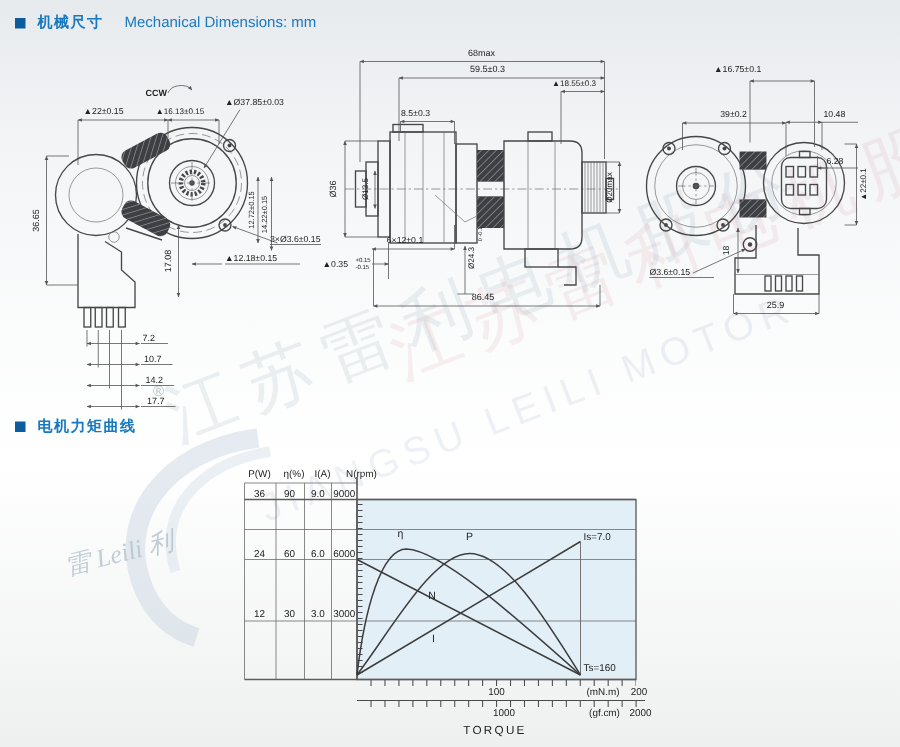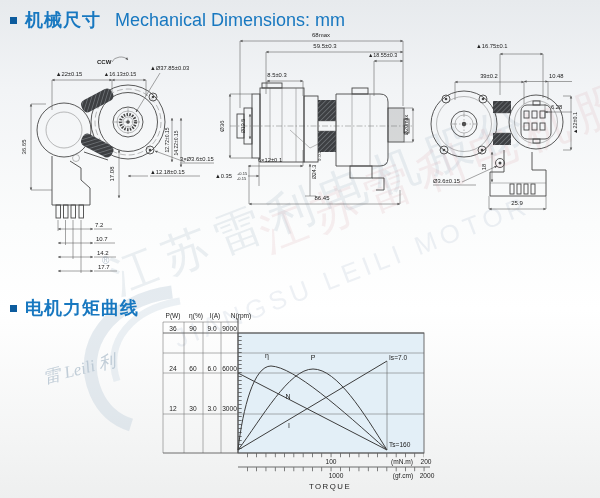--- a/index.html
+++ b/index.html
@@ -6,21 +6,21 @@
   .page{
     position:relative;width:600px;height:498px;overflow:hidden;
     background:linear-gradient(180deg,#e7eaed 0%,#f2f4f6 18%,#fbfcfc 45%,#ffffff 62%,#f4f5f5 88%,#eeefef 100%);
     font-family:"Liberation Sans",sans-serif;
   }
   svg{position:absolute;left:0;top:0;}
   .wmk{z-index:1;}
   .art{z-index:2;}
   .sec{
     position:absolute;left:10px;z-index:3;display:flex;align-items:center;gap:8px;
-    color:#1878c0;font-size:18px;font-weight:bold;
+    color:#1878c0;font-size:10px;font-weight:bold;
   }
   .sec .bullet{width:7px;height:7px;background:#0d5c9e;display:inline-block;}
   .sec .cn{letter-spacing:1px;}
   .sec .en{font-weight:400;margin-left:6px;}
   .dimtxt{fill:#222;}
   .outline{stroke:#474747;stroke-width:.9;fill:none;}
   .thin{stroke:#6a6a6a;stroke-width:.45;fill:none;}
   .dim{stroke:#5a5a5a;stroke-width:.55;fill:none;marker-start:url(#arw);marker-end:url(#arw);}
   .dimline{stroke:#5a5a5a;stroke-width:.55;fill:none;}
   .curve{stroke:#3d3d3d;stroke-width:1;fill:none;}
@@ -42,21 +42,21 @@
     <text transform="translate(118,294) rotate(-21)" font-size="46" letter-spacing="10" fill="rgba(148,170,190,0.18)">江苏雷利电机股份</text>
     <text transform="translate(178,348) rotate(-21)" font-size="26" letter-spacing="5" fill="rgba(148,170,190,0.16)">JIANGSU LEILI MOTOR</text>
     <text transform="translate(268,252) rotate(-21)" font-size="46" letter-spacing="10" fill="rgba(205,130,140,0.12)">江苏雷利电机股份</text>
   </svg>
 
   <div class="sec" style="top:8px">
     <span class="bullet"></span>
     <span class="cn">机械尺寸</span>
     <span class="en">Mechanical Dimensions: mm</span>
   </div>
-  <div class="sec" style="top:296px">
+  <div class="sec" style="top:277px">
     <span class="bullet"></span>
     <span class="cn">电机力矩曲线</span>
   </div>
 
   <svg class="art" width="600" height="498" viewBox="0 0 600 498">
     <defs>
       <marker id="arw" viewBox="0 0 6 6" refX="5.2" refY="3" markerWidth="6" markerHeight="6" orient="auto-start-reverse">
         <path d="M0.5,0.8 L5.5,3 L0.5,5.2 Z" fill="#555"></path>
       </marker>
       <pattern id="hatch" width="3.5" height="3.5" patternUnits="userSpaceOnUse" patternTransform="rotate(45)">

